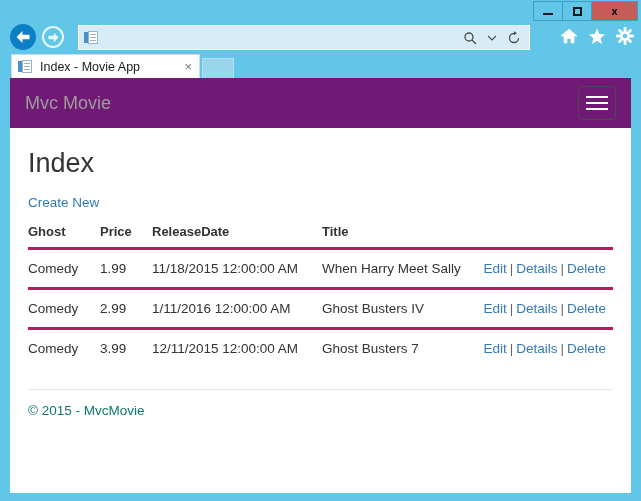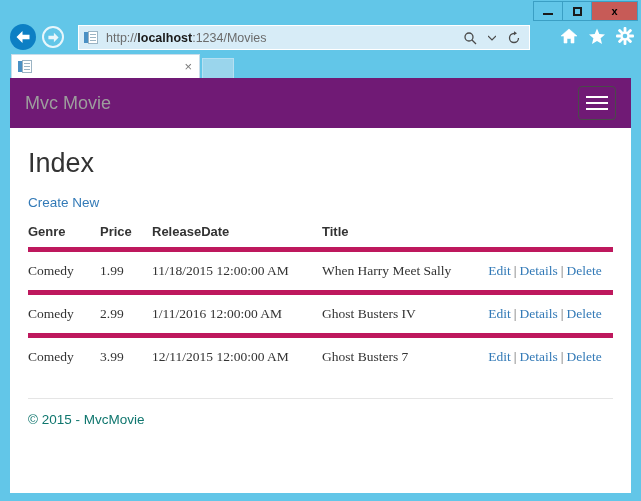--- a/index.html
+++ b/index.html
@@ -180,22 +180,22 @@
 
   table#movies { width: 100%; border-collapse: collapse; margin-top: 6px; }
   table#movies th {
     text-align: left; font-size: 13px; color: #333;
     font-weight: bold; padding: 6px 0 8px 0;
     border-bottom: 2px solid #dddddd;
     font-family: "Liberation Sans", sans-serif;
   }
   table#movies td {
     font-size: 13.5px; color: #333; padding: 11px 0 11px 0;
-    border-top: 5px solid #be185d;
-    font-family: Liberation Serif, serif;
+    border-top: 3px solid #be185d;
+    font-family: Liberation Sans, sans-serif;
   }
   table#movies th:nth-child(1), table#movies td:nth-child(1) { width: 72px; }
   table#movies th:nth-child(2), table#movies td:nth-child(2) { width: 52px; }
   table#movies th:nth-child(3), table#movies td:nth-child(3) { width: 170px; }
   table#movies th:nth-child(4), table#movies td:nth-child(4) { width: auto; }
   table#movies td.actions { text-align: center; white-space: nowrap; }
   td.actions .sep { color: #666; padding: 0 3px; }
 
   hr.footer-rule {
     border: none; border-top: 1px solid #e5e5e5;
@@ -238,21 +238,20 @@
     </div>
 
     <div id="addressbar">
       <span class="url-fav">
         <i class="tab"></i>
           <i class="pg"></i>
         <i class="ln" style="top:4px;"></i>
           <i class="ln" style="top:7px;"></i>
           <i class="ln" style="top:10px;"></i>
       </span>
-      <span id="urltext"><span>http://</span><span class="host">localhost</span><span>:1234/Movies</span></span>
       <span class="addr-icons">
         <span class="addr-ico">
           <svg width="14" height="14" viewBox="0 0 14 14">
             <circle cx="6" cy="6" r="4" fill="none" stroke="#4a4a4a" stroke-width="1.3"></circle>
             <line x1="9" y1="9" x2="13" y2="13" stroke="#4a4a4a" stroke-width="1.3"></line>
           </svg>
         </span>
         <span class="addr-ico">
           <svg width="8" height="6" viewBox="0 0 8 6">
               <path d="M0 1 L4 5 L8 1" fill="none" stroke="#4a4a4a" stroke-width="1.2"></path>
@@ -295,20 +294,21 @@
 
   <div id="tabstrip">
     <div id="tab1">
       <span class="tab-fav">
         <i class="tab"></i>
           <i class="pg"></i>
         <i class="ln" style="top:4px;"></i>
           <i class="ln" style="top:7px;"></i>
           <i class="ln" style="top:10px;"></i>
       </span>
+      <span id="tabtitle">Index - Movie App</span>
       <span id="tabclose">×</span>
     </div>
     <div id="newtab"></div>
   </div>
 
   <div id="viewport">
 
     <div id="navbar">
       <span id="brand">Mvc Movie</span>
       <div id="navtoggle">
@@ -319,21 +319,21 @@
     </div>
 
     <div id="content">
       <h1 id="pagetitle">Index</h1>
 
       <a id="createnew" class="link">Create New</a>
 
       <table id="movies">
         <thead>
           <tr>
-            <th>Genre</th>
+            <th>Ghost</th>
             <th>Price</th>
             <th>ReleaseDate</th>
             <th>Title</th>
             <th></th>
           </tr>
         </thead>
         <tbody>
           <tr>
             <td>Comedy</td>
             <td>1.99</td>

